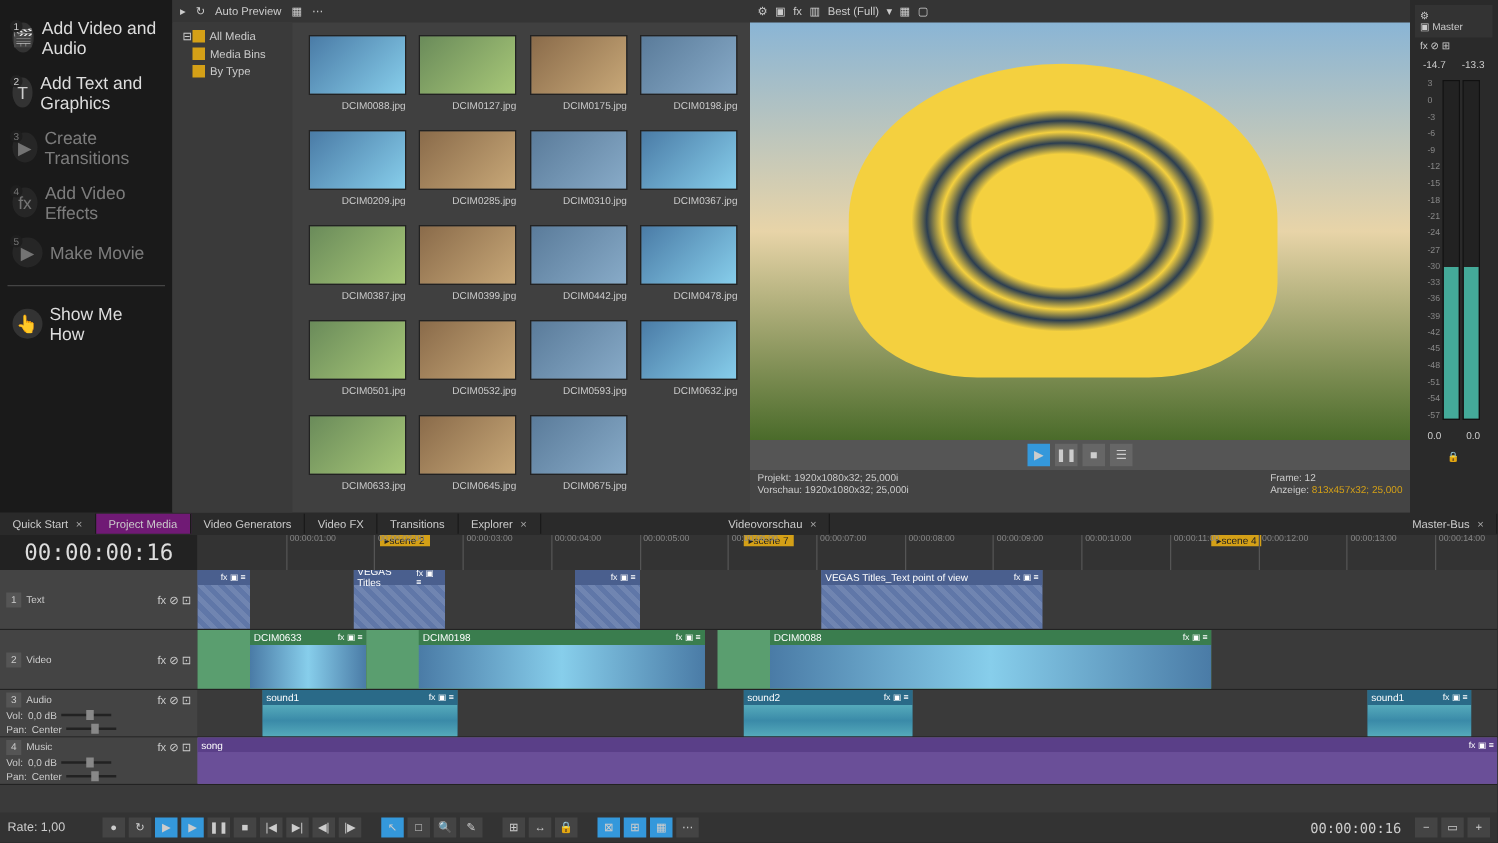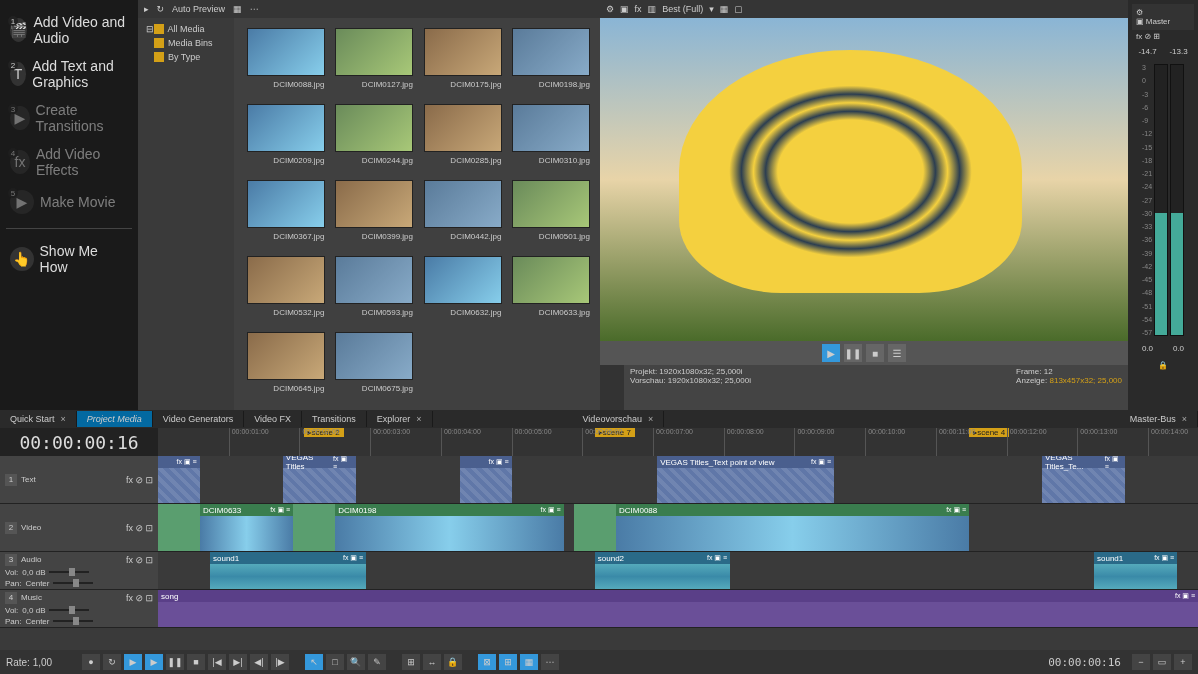--- a/index.html
+++ b/index.html
@@ -23,35 +23,35 @@
 .media-grid { flex: 1; padding: 10px; display: grid; grid-template-columns: repeat(4, 1fr); gap: 8px; overflow-y: auto; }
 .thumb { display: flex; flex-direction: column; align-items: flex-end; cursor: pointer; }
 .thumb-img { width: 78px; height: 48px; background: linear-gradient(135deg, #4a7ba6, #87ceeb); border: 1px solid #222; }
 .thumb-label { font-size: 8px; margin-top: 4px; color: #ccc; }
 
 .preview-panel { flex: 1; background: #333; display: flex; flex-direction: column; }
 .preview-toolbar { height: 18px; background: #353535; display: flex; align-items: center; gap: 6px; padding: 0 6px; font-size: 9px; }
 .preview-video { flex: 1; background: linear-gradient(180deg, #8ab5d5 0%, #e8d4a8 50%, #4a6b2a 100%); position: relative; }
 .balloon { position: absolute; left: 15%; top: 10%; width: 65%; height: 75%; background: radial-gradient(ellipse, #f4d03f 30%, #2c3e50 35%, #f4d03f 40%, #2c3e50 45%, #f4d03f 50%); border-radius: 50% 50% 30% 30%; }
 .preview-controls { height: 24px; background: #555; display: flex; align-items: center; justify-content: center; gap: 4px; }
-.preview-info { height: 45px; background: #444; padding: 2px 6px; font-size: 8px; display: flex; gap: 20px; margin-left: 24px; }
+.preview-info { height: 34px; background: #444; padding: 2px 6px; font-size: 8px; display: flex; gap: 20px; }
 .pc-btn { width: 18px; height: 18px; background: #666; display: flex; align-items: center; justify-content: center; cursor: pointer; }
 .pc-btn.play { background: #3498db; }
 
 .master-panel { width: 70px; background: #2a2a2a; padding: 4px; font-size: 8px; }
 .master-header { padding: 4px; background: #333; }
 .meter-labels { display: flex; justify-content: space-around; padding: 4px 0; }
 .meter { height: 280px; display: flex; justify-content: center; gap: 2px; padding: 4px; position: relative; }
 .meter-bar { width: 14px; background: linear-gradient(180deg, #222 0%, #222 55%, #4a9 55%, #4a9 100%); border: 1px solid #111; }
 .meter-ticks { display: flex; flex-direction: column; justify-content: space-between; font-size: 7px; color: #888; }
 .meter-bottom { display: flex; justify-content: space-around; padding: 4px 0; }
 
 .tabs-row { height: 18px; background: #2a2a2a; display: flex; align-items: center; }
 .tab { padding: 3px 10px; font-size: 9px; cursor: pointer; border-right: 1px solid #1a1a1a; }
-.tab.active { background: #0369a1; font-style: italic; }
+.tab.active { background: #701a75; }
 .tab-close { margin-left: 6px; color: #aaa; }
 
 .timeline-section { height: 246px; background: #3a3a3a; display: flex; flex-direction: column; }
 .timeline-header { height: 28px; display: flex; }
 .timecode-box { width: 158px; background: #222; display: flex; align-items: center; justify-content: center; font-size: 18px; color: #ddd; font-family: monospace; }
 .ruler { flex: 1; background: #333; position: relative; font-size: 7px; display: flex; align-items: flex-end; }
 .ruler-tick { position: absolute; bottom: 0; height: 100%; border-left: 1px solid #555; padding-left: 2px; color: #888; }
 .scene-markers { position: absolute; top: 0; left: 0; right: 0; height: 12px; }
 .scene-marker { position: absolute; background: #d4a017; font-size: 8px; padding: 0 4px; color: #222; }
 
@@ -157,42 +157,46 @@
           </div>
           <div class="thumb">
             <div class="thumb-img" style="background:linear-gradient(135deg,#5a7b9a,#88abc8)"></div>
             <span class="thumb-label">DCIM0198.jpg</span>
           </div>
           <div class="thumb">
             <div class="thumb-img" style="background:linear-gradient(135deg,#4a7ba6,#87ceeb)"></div>
             <span class="thumb-label">DCIM0209.jpg</span>
           </div>
           <div class="thumb">
-            <div class="thumb-img" style="background:linear-gradient(135deg,#6a8b5a,#a8c878)"></div>
-            <span class="thumb-label">DCIM0244.jpg</span>
-          </div>
-          <div class="thumb">
             <div class="thumb-img" style="background:linear-gradient(135deg,#8a6b4a,#c8a878)"></div>
             <span class="thumb-label">DCIM0285.jpg</span>
           </div>
           <div class="thumb">
             <div class="thumb-img" style="background:linear-gradient(135deg,#5a7b9a,#88abc8)"></div>
             <span class="thumb-label">DCIM0310.jpg</span>
           </div>
           <div class="thumb">
             <div class="thumb-img" style="background:linear-gradient(135deg,#4a7ba6,#87ceeb)"></div>
             <span class="thumb-label">DCIM0367.jpg</span>
           </div>
           <div class="thumb">
+            <div class="thumb-img" style="background:linear-gradient(135deg,#6a8b5a,#a8c878)"></div>
+            <span class="thumb-label">DCIM0387.jpg</span>
+          </div>
+          <div class="thumb">
             <div class="thumb-img" style="background:linear-gradient(135deg,#8a6b4a,#c8a878)"></div>
             <span class="thumb-label">DCIM0399.jpg</span>
           </div>
           <div class="thumb">
             <div class="thumb-img" style="background:linear-gradient(135deg,#5a7b9a,#88abc8)"></div>
             <span class="thumb-label">DCIM0442.jpg</span>
+          </div>
+          <div class="thumb">
+            <div class="thumb-img" style="background:linear-gradient(135deg,#4a7ba6,#87ceeb)"></div>
+            <span class="thumb-label">DCIM0478.jpg</span>
           </div>
           <div class="thumb">
             <div class="thumb-img" style="background:linear-gradient(135deg,#6a8b5a,#a8c878)"></div>
             <span class="thumb-label">DCIM0501.jpg</span>
           </div>
           <div class="thumb">
             <div class="thumb-img" style="background:linear-gradient(135deg,#8a6b4a,#c8a878)"></div>
             <span class="thumb-label">DCIM0532.jpg</span>
           </div>
           <div class="thumb">
@@ -362,27 +366,20 @@
           <div class="clip text" style="left: 29%; width: 5%;">
             <div class="clip-header">
               <span></span>
               <span style="font-size:7px">fx ▣ ≡</span>
             </div>
             <div class="clip-body"></div>
           </div>
           <div class="clip text" style="left: 48%; width: 17%;">
             <div class="clip-header">
               <span>VEGAS Titles_Text point of view</span>
-              <span style="font-size:7px">fx ▣ ≡</span>
-            </div>
-            <div class="clip-body"></div>
-          </div>
-          <div class="clip text" style="left: 85%; width: 8%;">
-            <div class="clip-header">
-              <span>VEGAS Titles_Te...</span>
               <span style="font-size:7px">fx ▣ ≡</span>
             </div>
             <div class="clip-body"></div>
           </div>
         </div>
       </div>
       <div class="track tall">
     <div class="track-header">
       <div class="track-header-row">
         <span class="track-num">2</span>

